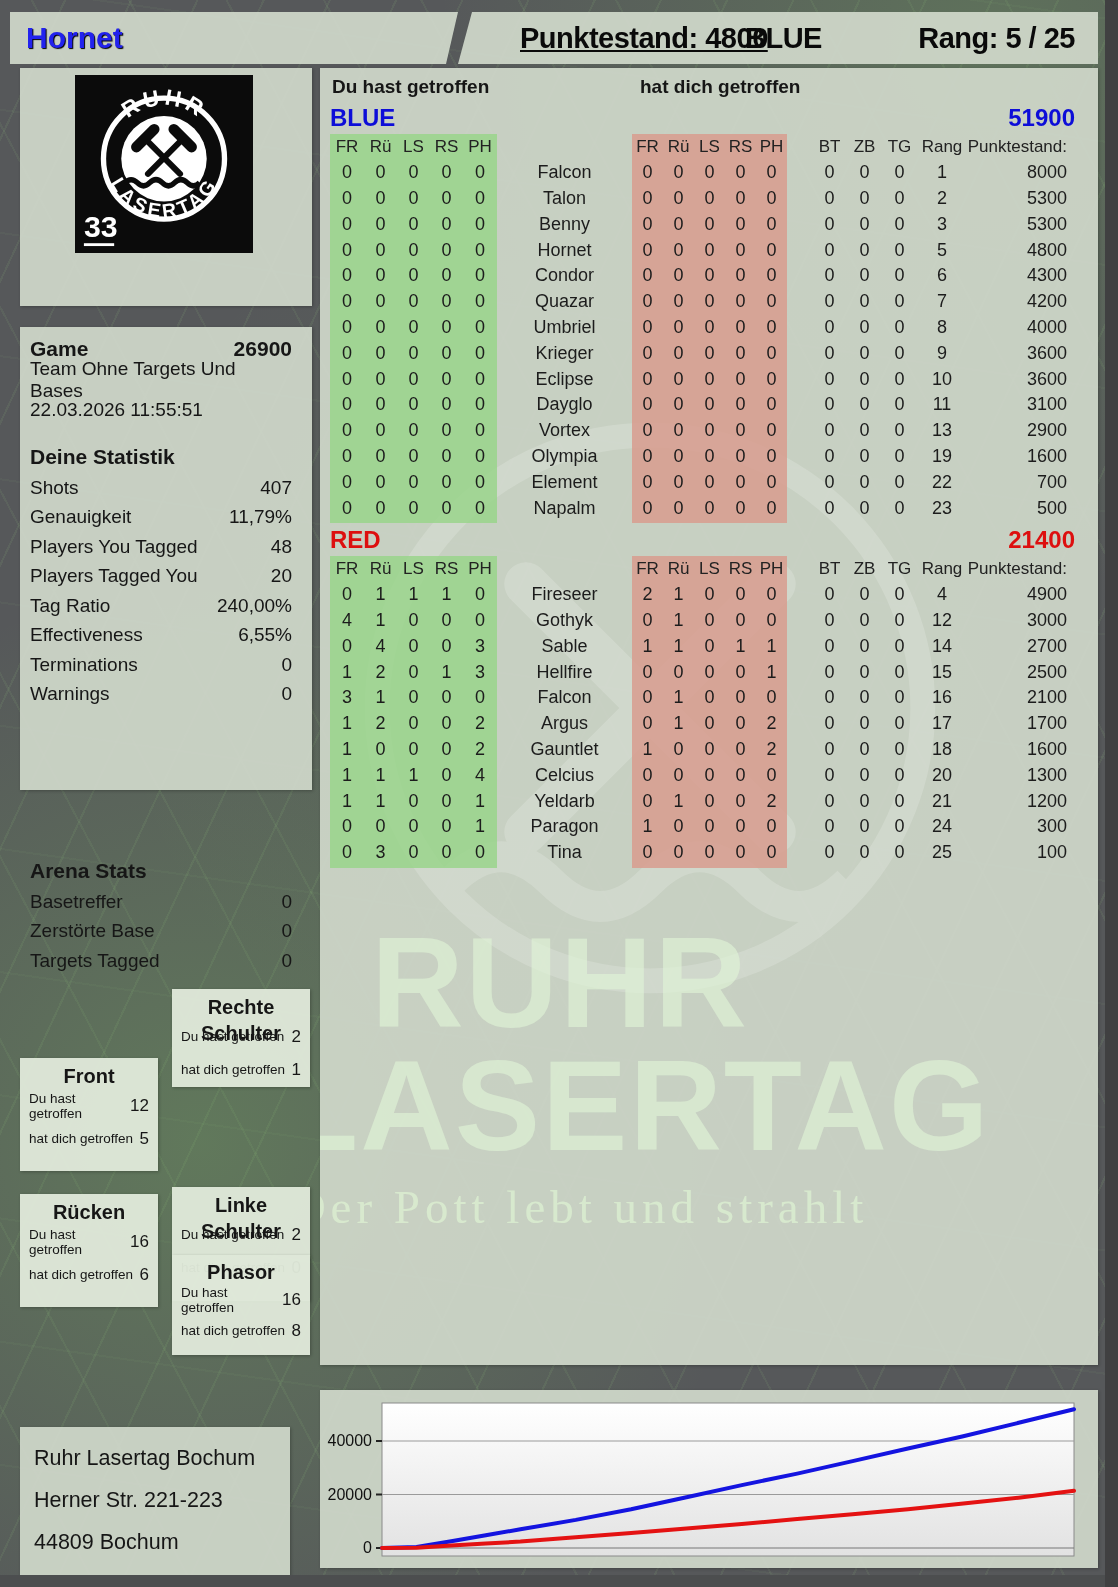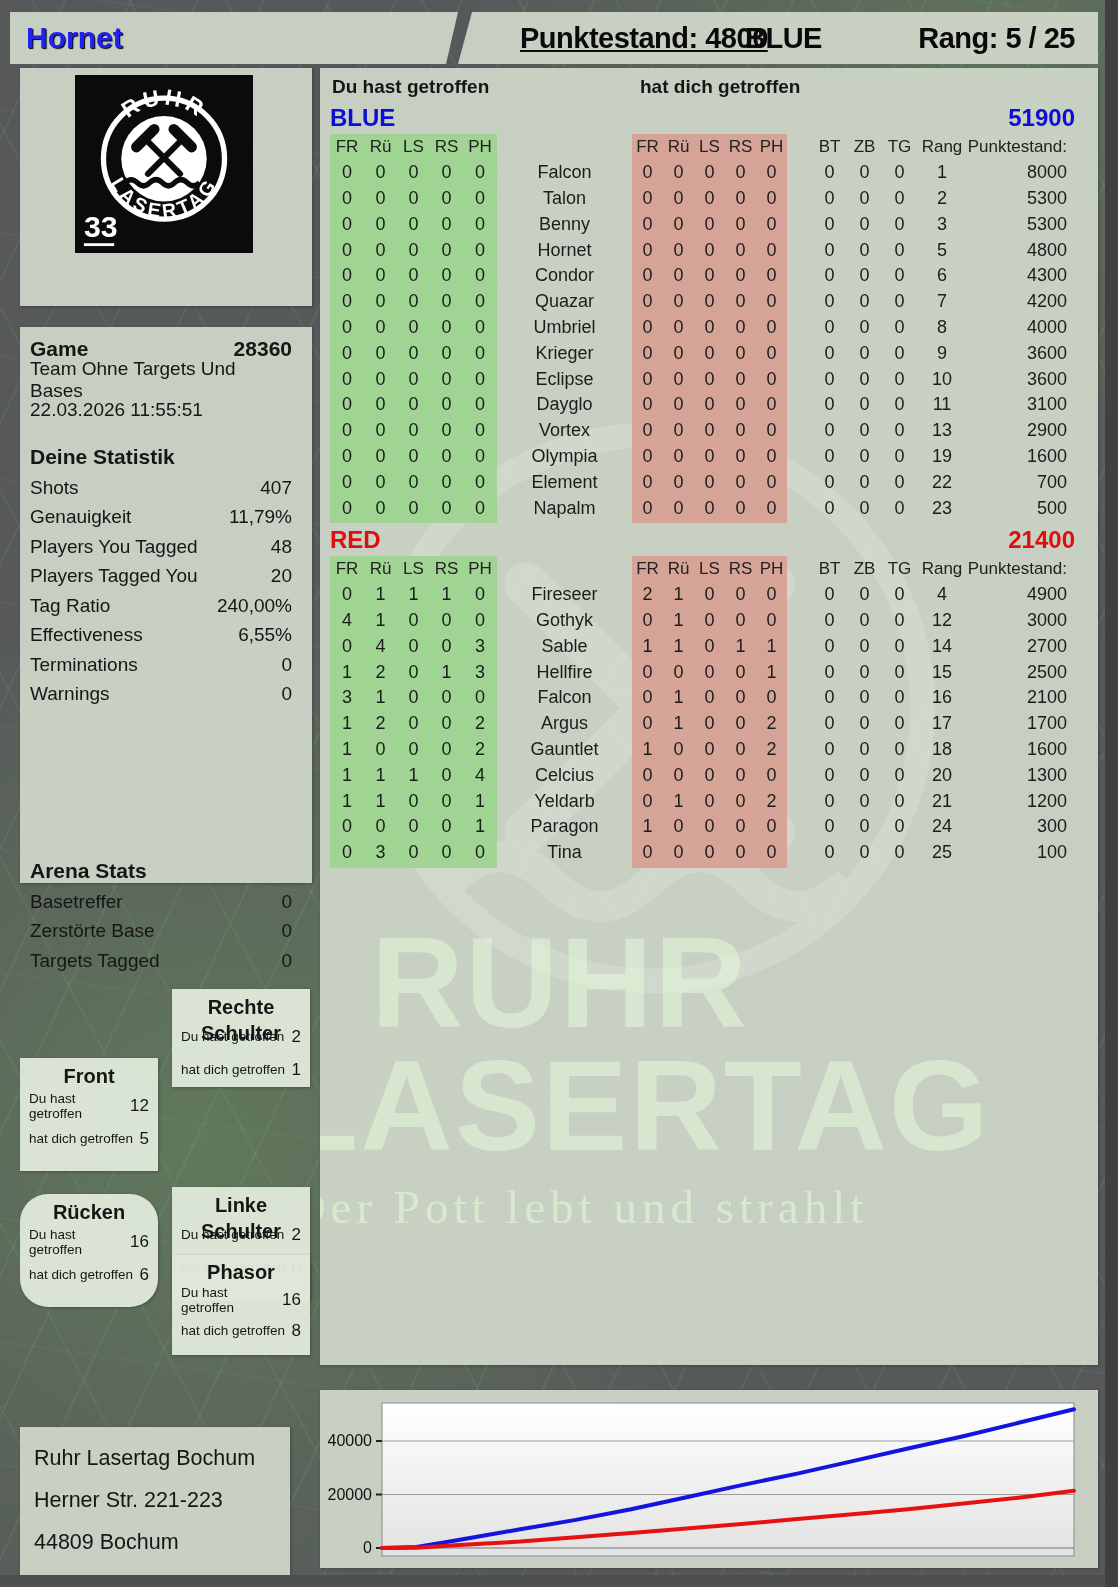--- a/index.html
+++ b/index.html
@@ -29,31 +29,31 @@
   .strip-main{left:458px;top:12px;width:640px;height:52px;clip-path:polygon(14px 0,100% 0,100% 100%,0 100%);}
   .hornet-title{margin-left:16px;font-size:30px;font-weight:bold;color:#2222ee;text-shadow:1px 1px 1px #000;}
   .strip-main span{position:absolute;top:10px;font-size:29px;font-weight:bold;letter-spacing:-0.5px;color:#0a0a0a;white-space:nowrap;}
   .hs-score{left:62px;text-decoration:underline;} .hs-team{left:287px;} .hs-rank{right:23px;}
 
   
   .logo-panel{left:20px;top:68px;width:292px;height:238px;}
   .logo-box{position:absolute;left:55px;top:7px;width:178px;height:178px;}
 
   
-  .stats-panel{left:20px;top:327px;width:292px;height:556px;padding:6px 20px 4px 10px;box-sizing:border-box;}
+  .stats-panel{left:20px;top:327px;width:292px;height:463px;padding:6px 20px 4px 10px;box-sizing:border-box;}
   .game-row{display:flex;justify-content:space-between;align-items:center;height:32px;font-size:21px;font-weight:bold;}
   .side-line{height:30px;display:flex;align-items:center;font-size:19px;}
   .sec-title{height:32px;display:flex;align-items:center;font-size:21px;font-weight:bold;}
   .gap16{height:16px;} .arena-gap{margin-top:146px;}
   .stat-row{display:flex;justify-content:space-between;align-items:center;height:29.5px;font-size:19px;}
 
   
   .bp-box{width:138px;box-sizing:border-box;padding:5px 9px 0 9px;}
   .bp-0{left:20px;top:1058px;height:113px;}
-  .bp-1{left:20px;top:1194px;height:113px;border-radius:28px;}
+  .bp-1{left:20px;top:1194px;height:113px;}
   .bp-2{left:172px;top:989px;height:98px;}
   .bp-3{left:172px;top:1187px;height:114px;}
   .bp-4{left:172px;top:1255px;height:100px;}
   .bp-title{text-align:center;font-weight:bold;font-size:20px;height:26px;line-height:26px;}
   .bp-row{display:flex;justify-content:space-between;align-items:center;height:33px;}
   .bp-4 .bp-row{height:31px;} .bp-4 .bp-title{height:24px;line-height:24px;}
   .bp-row .lbl{font-size:13.5px;} .bp-row .val{font-size:17px;}
 
   
   .main-panel{left:320px;top:68px;width:778px;height:1297px;overflow:hidden;}
@@ -118,21 +118,21 @@
     </g>
     <path d="M 28,60.5 Q 31.5,57 35,60.5 T 42,60.5 T 49,60.5 T 56,60.5 T 63,60.5 T 70,60.5" fill="none" stroke="#0b0b0b" stroke-width="3"></path>
     <text x="5" y="91" font-size="17" font-weight="bold" fill="#ffffff">33</text>
     <rect x="5" y="94.5" width="17" height="1.6" fill="#ffffff"></rect>
   </svg>
 </div>
 
 <div class="panel stats-panel">
   <div class="game-row">
     <span>Game</span>
-    <span>28360</span>
+    <span>26900</span>
   </div>
   <div class="side-line">Team Ohne Targets Und Bases</div>
   <div class="side-line">22.03.2026 11:55:51</div>
   <div class="gap16"></div>
   <div class="sec-title">Deine Statistik</div>
   <div id="your-stats-rows">
       <div class="stat-row">
         <span>Shots</span>
         <span>407</span>
       </div>

